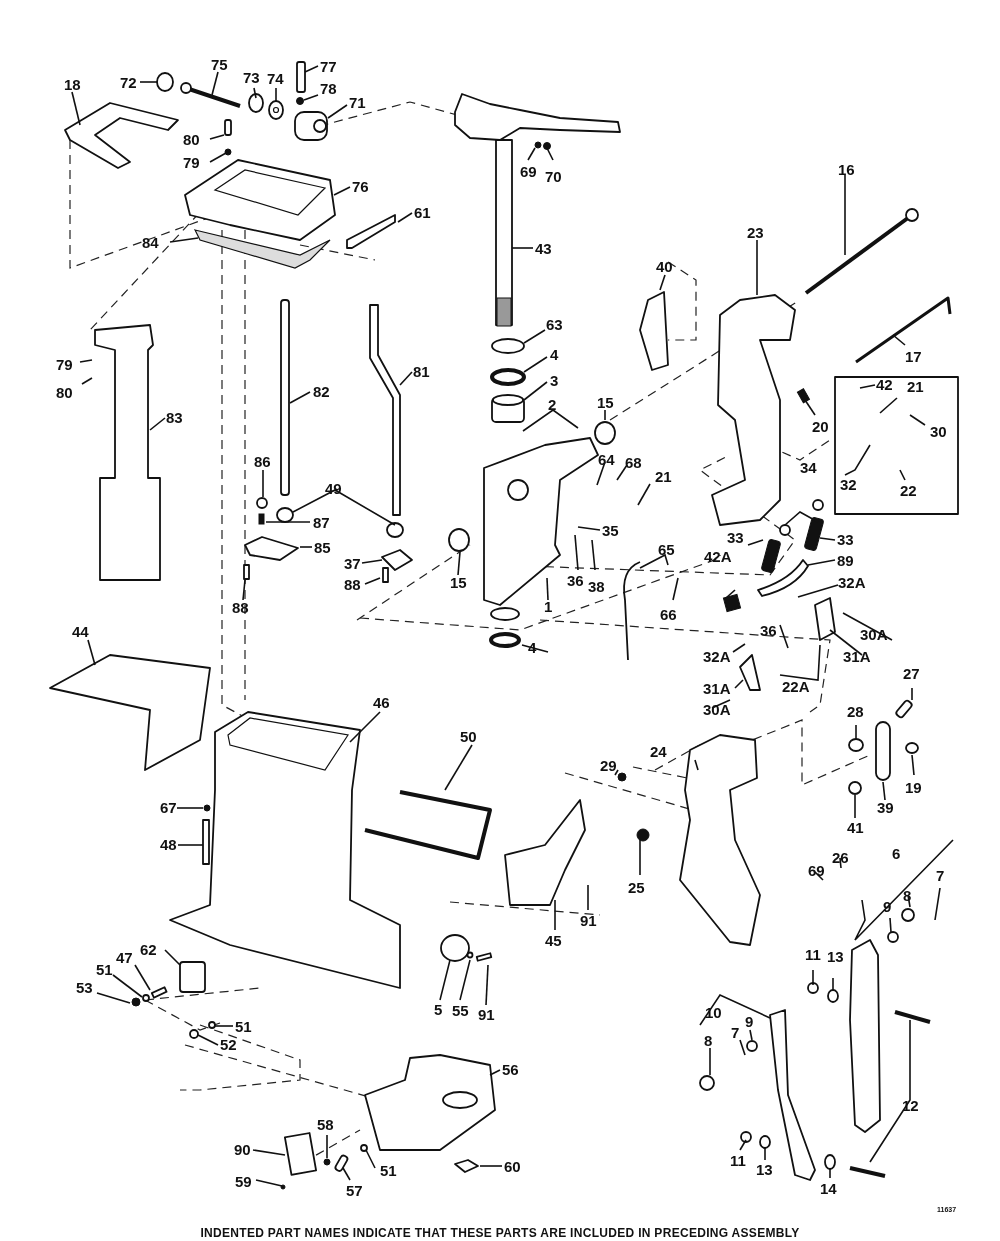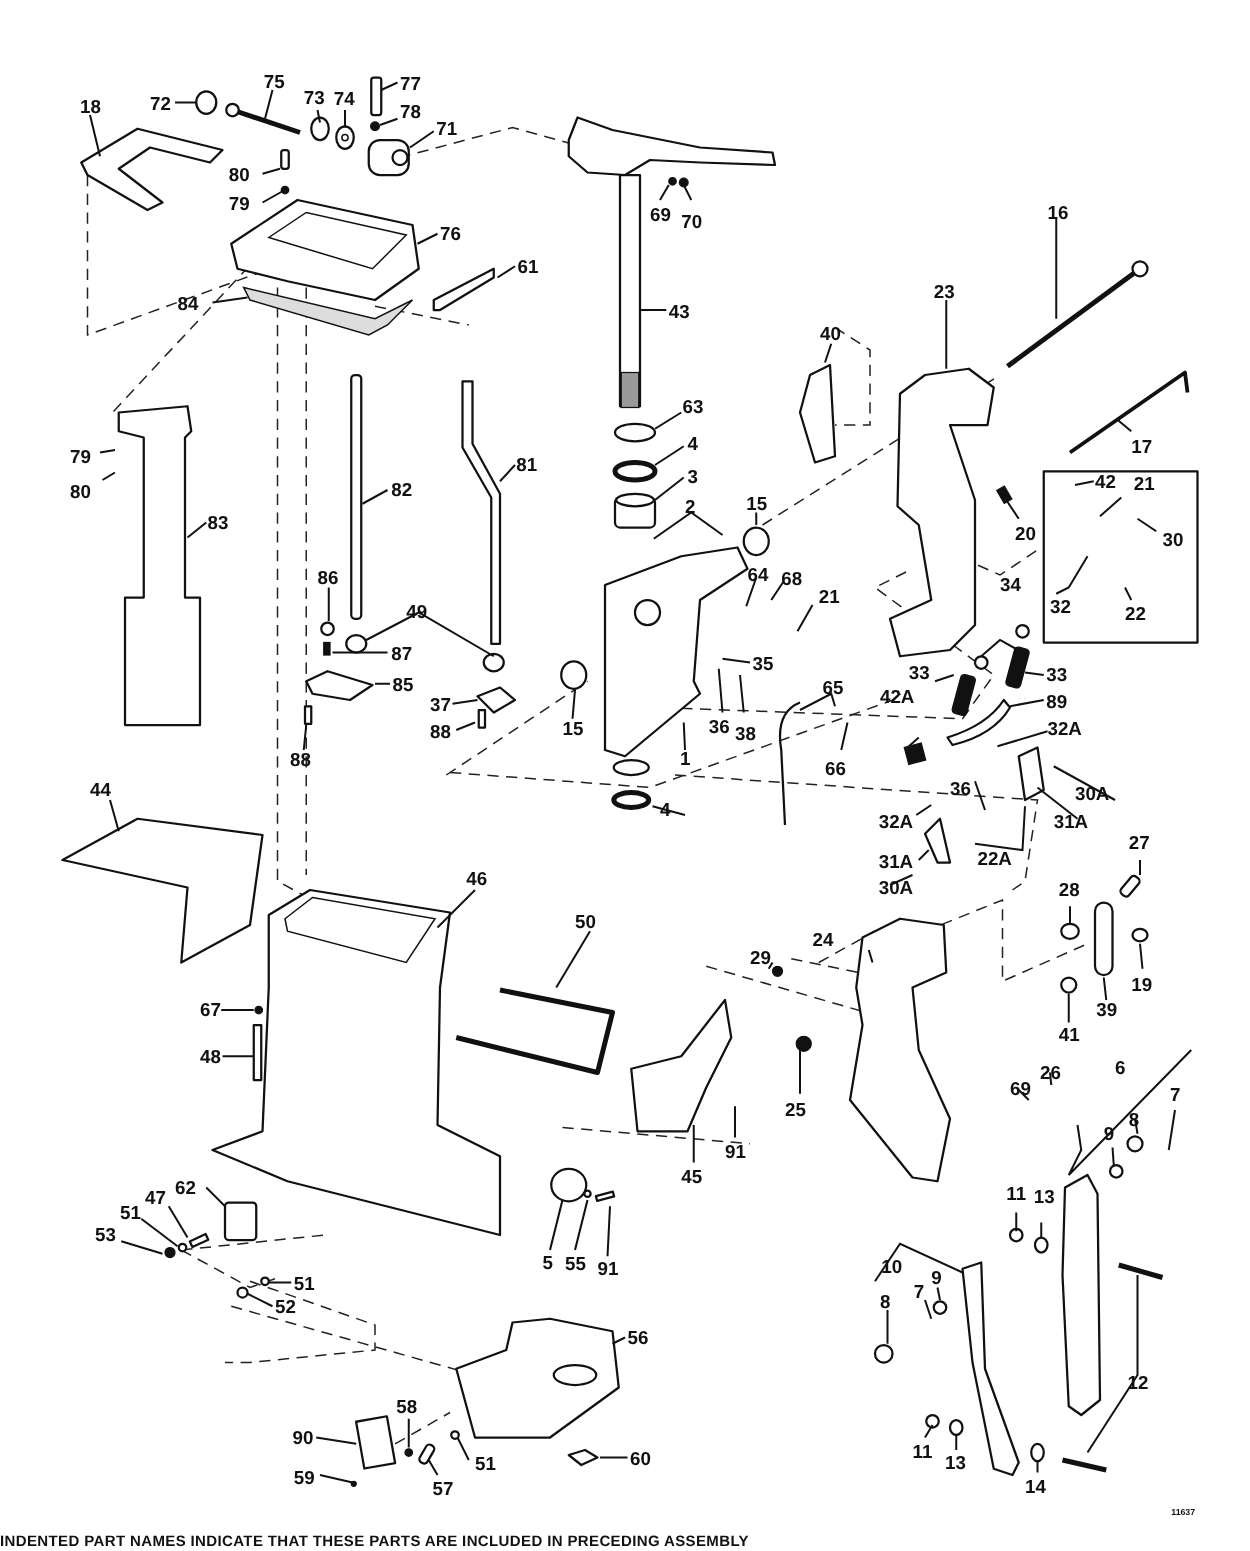--- a/index.html
+++ b/index.html
@@ -6,21 +6,21 @@
   body { width: 1000px; height: 1241px; overflow: hidden; position: relative;
          font-family: "Liberation Sans", sans-serif; color: #111; }
   #diagram { position: absolute; left: 0; top: 0; width: 1000px; height: 1241px; }
   .lbl { font-family: "Liberation Sans", sans-serif; font-weight: bold; font-size: 15px; fill: #111; }
   .leader { stroke: #111; stroke-width: 1.6; fill: none; }
   .dash { stroke: #222; stroke-width: 1.2; fill: none; stroke-dasharray: 9 6; }
   .part { stroke: #111; stroke-width: 1.8; fill: #fff; stroke-linejoin: round; }
   .part-thin { stroke: #111; stroke-width: 1.2; fill: #fff; }
   .solid { fill: #111; stroke: #111; }
   .figno { font-family: "Liberation Sans", sans-serif; font-weight: bold; font-size: 7px; fill: #111; }
-  .footnote { position: absolute; left: 0; width: 1000px; top: 1226px; 
+  .footnote { position: absolute; left: 0; width: 1000px; top: 1226px; text-align: center;
               font-family: "Liberation Sans", sans-serif; font-weight: bold; font-size: 12px;
               letter-spacing: 0.3px; color: #111; white-space: nowrap; }
 </style>
 </head>
 <body>
 
 <svg id="diagram" viewBox="0 0 1000 1241" xmlns="http://www.w3.org/2000/svg">
 
   <g>
     <polyline class="dash" points="70,140 70,268 230,210"></polyline>

